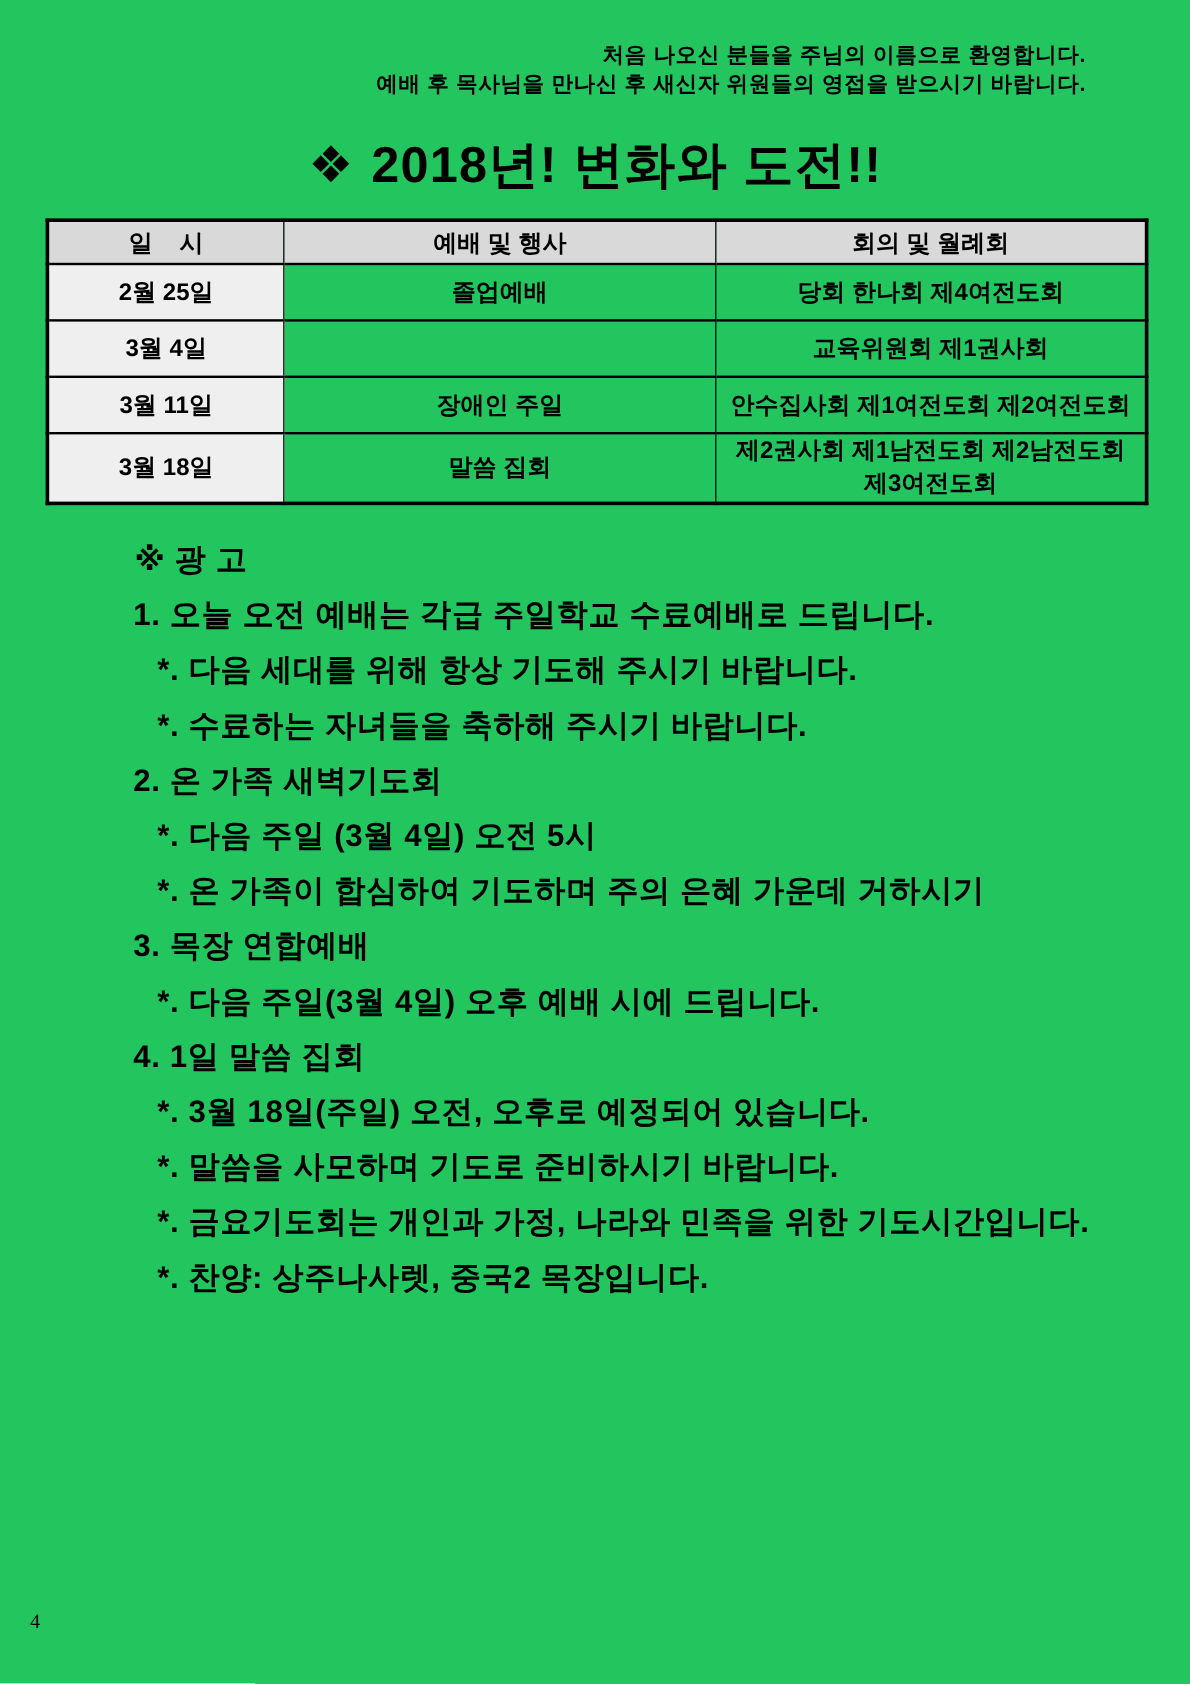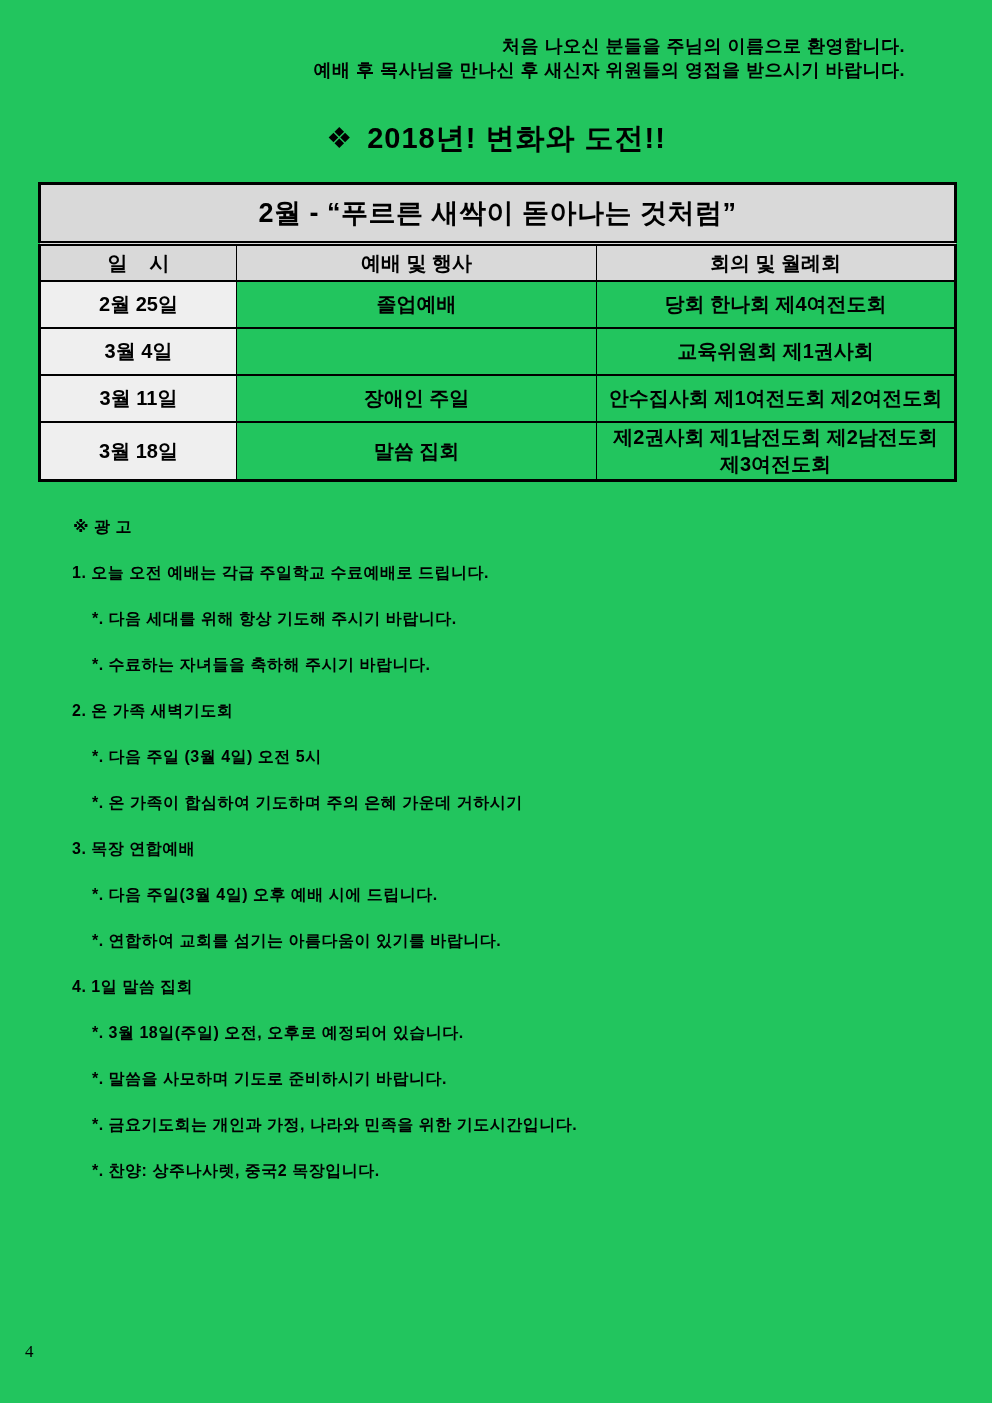--- a/index.html
+++ b/index.html
@@ -19,21 +19,21 @@
     padding-right: 87px;
     text-align: right;
     font-size: 18px;
     line-height: 24px;
     letter-spacing: 0.5px;
   }
   
   .main-title {
     margin: 34px 0 0 0;
     text-align: center;
-    font-size: 29px;
+    font-size: 42px;
     line-height: 44px;
     font-weight: bold;
     letter-spacing: 1px;
   }
   .main-title .bullet { margin-right: 14px; }
   
   table.schedule {
     margin: 22px 0 0 38px;
     width: 916px;
     border-collapse: collapse;
@@ -58,22 +58,23 @@
     height: 34px;
     background: #d9d9d9;
     font-size: 20px;
   }
   tr.data-row td { height: 45px; font-size: 20px; border-top: 2px solid #000000; }
   tr.data-row.tall td { height: 56px; line-height: 27px; }
   tr.data-row td.date-cell { background: #efefef; }
   
   .announcements {
     margin-top: 22px;
-    font-size: 16px;
+    font-size: 26px;
     letter-spacing: 0.5px;
+    margin-left: 39px;
   }
   .announcements .line {
     line-height: 46px;
     height: 46px;
     white-space: pre-wrap;
     overflow: visible;
   }
   .l-head { padding-left: 73px; }
   .l-num  { padding-left: 72px; }
   .l-sub  { padding-left: 92px; }
@@ -102,23 +103,20 @@
     <span class="bullet">❖</span><span>2018년! 변화와 도전!!</span>
   </div>
 
   <table class="schedule">
     <colgroup>
         <col style="width:197px">
         <col style="width:360px">
         <col style="width:359px">
       </colgroup>
     <tbody>
-      <tr class="caption-row">
-        <td colspan="3">2월 - “푸르른 새싹이 돋아나는 것처럼”</td>
-      </tr>
       <tr class="head-row">
         <th>일    시</th>
         <th>예배 및 행사</th>
         <th>회의 및 월례회</th>
       </tr>
       <tr class="data-row">
         <td class="date-cell">2월 25일</td>
         <td>졸업예배</td>
         <td>당회 한나회 제4여전도회</td>
       </tr>
@@ -144,21 +142,20 @@
   <div class="announcements">
     <div class="line l-head">※ 광 고</div>
     <div class="line l-num">1. 오늘 오전 예배는 각급 주일학교 수료예배로 드립니다.</div>
     <div class="line l-sub">*. 다음 세대를 위해 항상 기도해 주시기 바랍니다.</div>
     <div class="line l-sub">*. 수료하는 자녀들을 축하해 주시기 바랍니다.</div>
     <div class="line l-num">2. 온 가족 새벽기도회</div>
     <div class="line l-sub">*. 다음 주일 (3월 4일) 오전 5시</div>
     <div class="line l-sub">*. 온 가족이 합심하여 기도하며 주의 은혜 가운데 거하시기</div>
     <div class="line l-num">3. 목장 연합예배</div>
     <div class="line l-sub">*. 다음 주일(3월 4일) 오후 예배 시에 드립니다.</div>
-    <div class="line l-sub">*. 연합하여 교회를 섬기는 아름다움이 있기를 바랍니다.</div>
     <div class="line l-num">4. 1일 말씀 집회</div>
     <div class="line l-sub">*. 3월 18일(주일) 오전, 오후로 예정되어 있습니다.</div>
     <div class="line l-sub">*. 말씀을 사모하며 기도로 준비하시기 바랍니다.</div>
     <div class="line l-sub">*. 금요기도회는 개인과 가정, 나라와 민족을 위한 기도시간입니다.</div>
     <div class="line l-sub">*. 찬양: 상주나사렛, 중국2 목장입니다.</div>
   </div>
 
   <div class="page-number">4</div>
 
 </div>

